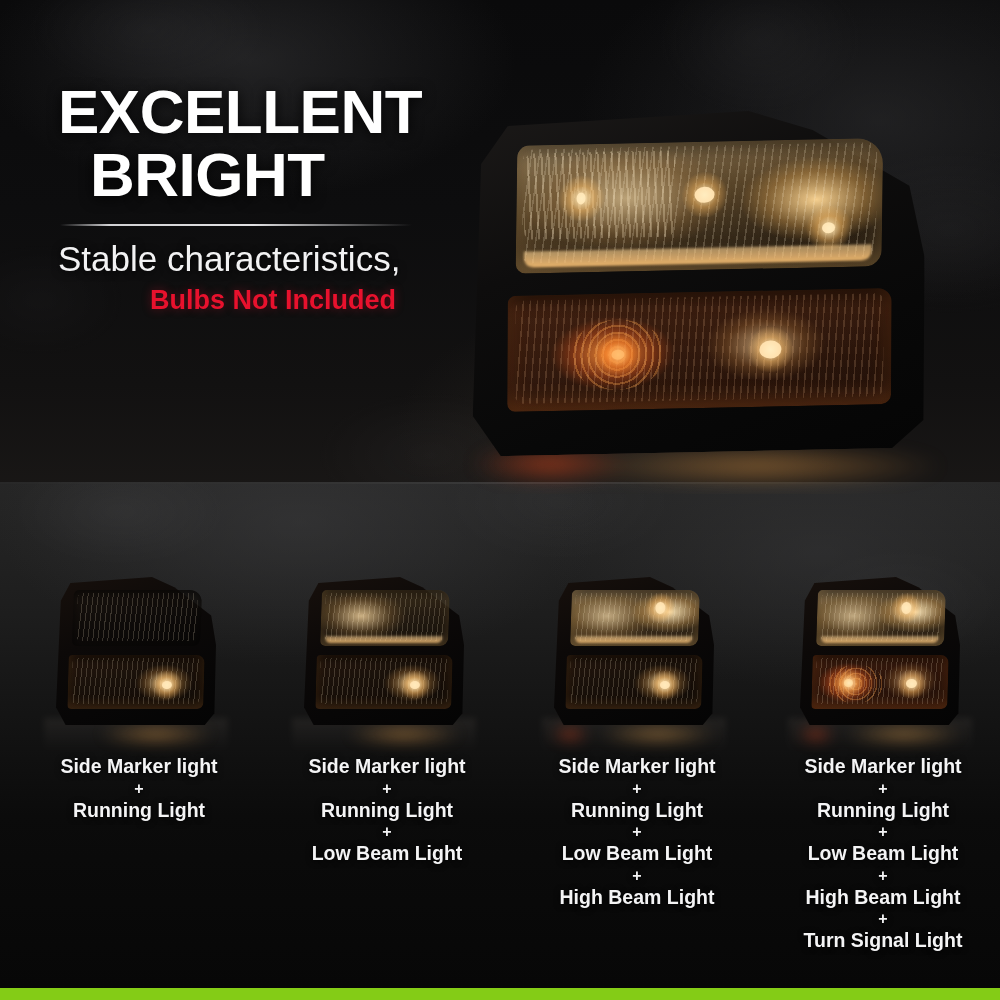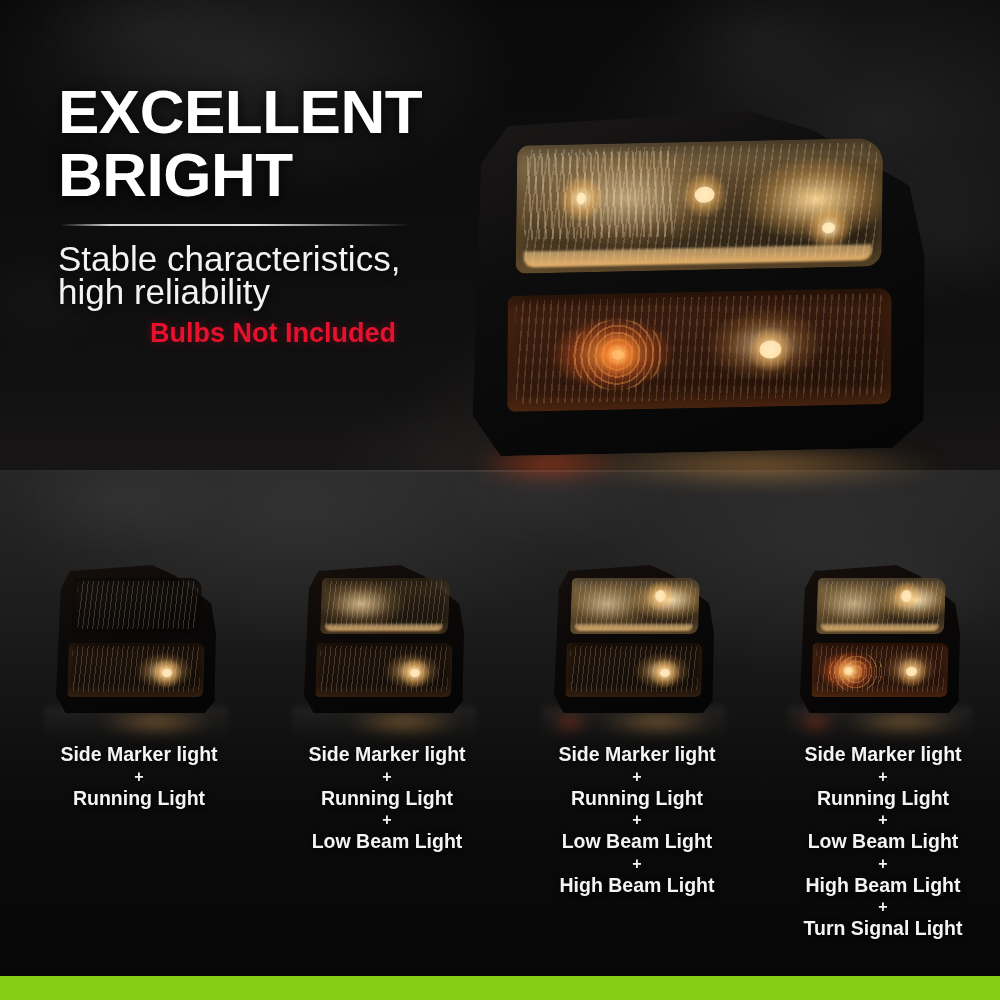--- a/index.html
+++ b/index.html
@@ -36,21 +36,21 @@
 
   
   .copy { position:absolute; left:58px; top:80px; width:430px; z-index:6; }
   .headline {
     color:#fff; font-weight:700; font-size:62px; line-height:63px;
     letter-spacing:-.5px; text-transform:uppercase;
     font-family:"Liberation Sans", sans-serif;
     font-stretch:condensed;
     text-shadow:0 2px 14px rgba(0,0,0,.9);
   }
-  .headline .l2 { display:block; }
+  .headline .l2 { display:block;margin-left:32px; }
   .rule {
     margin:18px 2px 16px 2px; height:2px; width:352px;
     background:linear-gradient(90deg, rgba(255,255,255,0) 0%, rgba(226,226,228,.92) 14%, rgba(236,236,238,.95) 55%, rgba(255,255,255,0) 100%);
   }
   .sub {
     color:#f2f2f3; font-size:35px; line-height:33px; font-weight:400;
     text-shadow:0 1px 8px rgba(0,0,0,.85);
   }
   .sub .s2 { display:block; }
   .notice {
@@ -134,21 +134,21 @@
   .hero-glow {
     position:absolute; left:430px; top:430px; width:560px; height:72px; z-index:3;
     background:
       radial-gradient(ellipse 110px 26px at 120px 34px, rgba(226,72,28,.60), rgba(0,0,0,0) 72%),
       radial-gradient(ellipse 250px 28px at 330px 36px, rgba(214,146,70,.55), rgba(0,0,0,0) 74%);
     filter:blur(9px);
   }
 
   
   .grid {
-    position:absolute; left:0; top:470px; width:1000px; height:506px; overflow:hidden;
+    position:absolute; left:0; top:482px; width:1000px; height:506px; overflow:hidden;
     background:
       radial-gradient(ellipse 420px 200px at 300px 40px, rgba(66,66,68,.45), rgba(0,0,0,0) 72%),
       radial-gradient(ellipse 380px 190px at 820px 70px, rgba(62,62,64,.40), rgba(0,0,0,0) 72%),
       linear-gradient(180deg, #262626 0%, #1e1e1e 24%, #141414 46%, #0b0b0b 66%, #070707 100%);
   }
   .grid .smoke {
     position:absolute; inset:0; pointer-events:none; opacity:.5;
     background:
       radial-gradient(ellipse 160px 80px at 120px 30px, rgba(140,140,144,.16), rgba(0,0,0,0) 70%),
       radial-gradient(ellipse 170px 90px at 560px 20px, rgba(130,130,134,.14), rgba(0,0,0,0) 70%),
@@ -271,21 +271,20 @@
     <div class="smoke"></div>
 
     <div class="copy">
       <h1 class="headline">
         <span>EXCELLENT</span>
         <span class="l2">BRIGHT</span>
       </h1>
       <div class="rule"></div>
       <p class="sub">
         <span>Stable characteristics,</span>
-        <span class="s2">high reliability</span>
       </p>
       <p class="notice">Bulbs Not Included</p>
     </div>
 
     <div class="hero-glow"></div>
 
     <div class="hero-product">
       <div class="hp-shell"></div>
 
       <div class="hp-upper">

